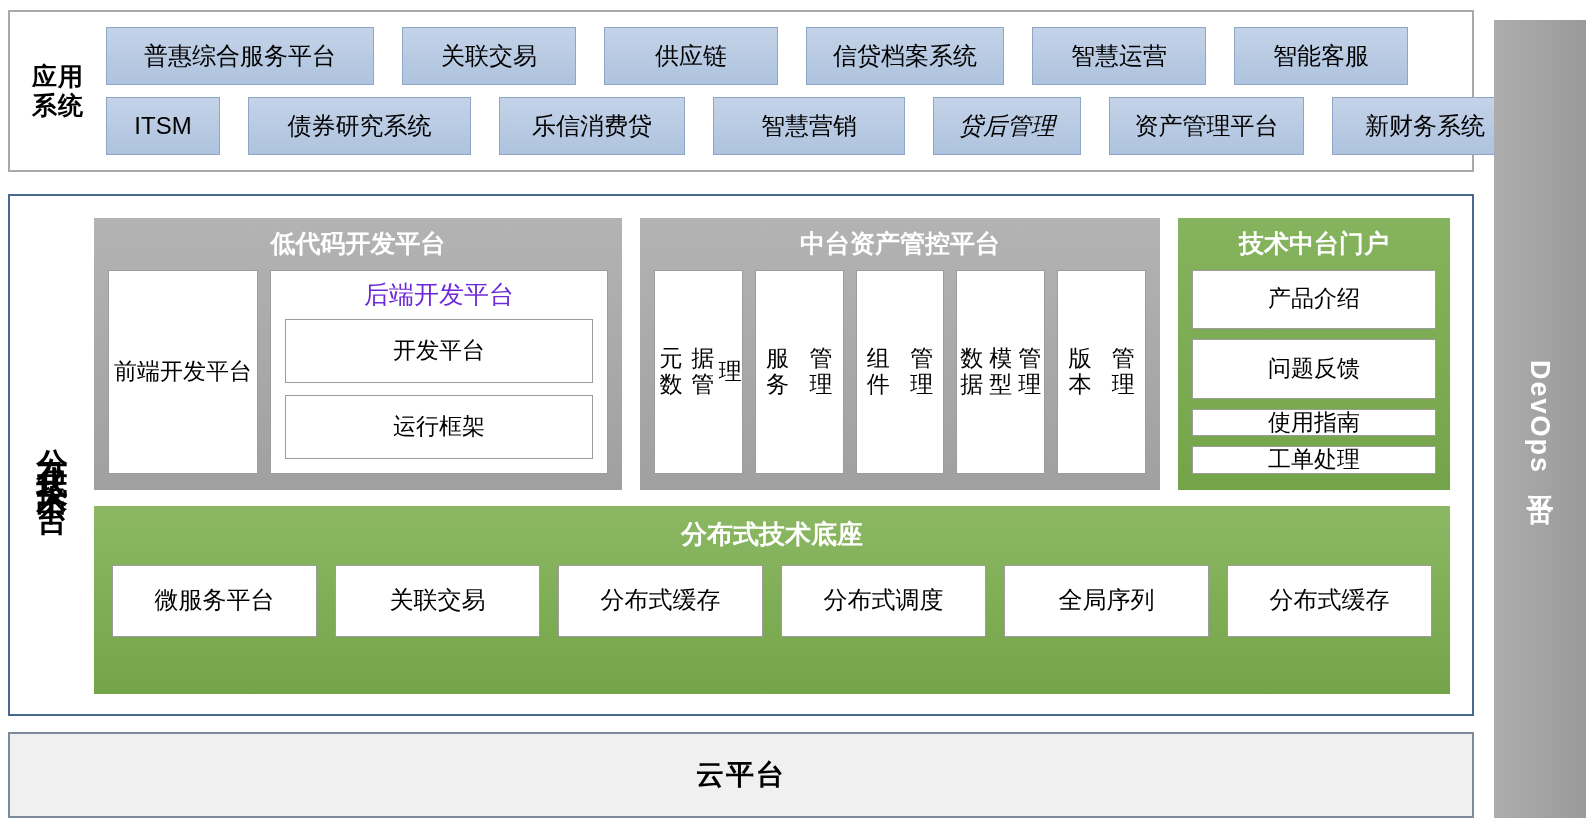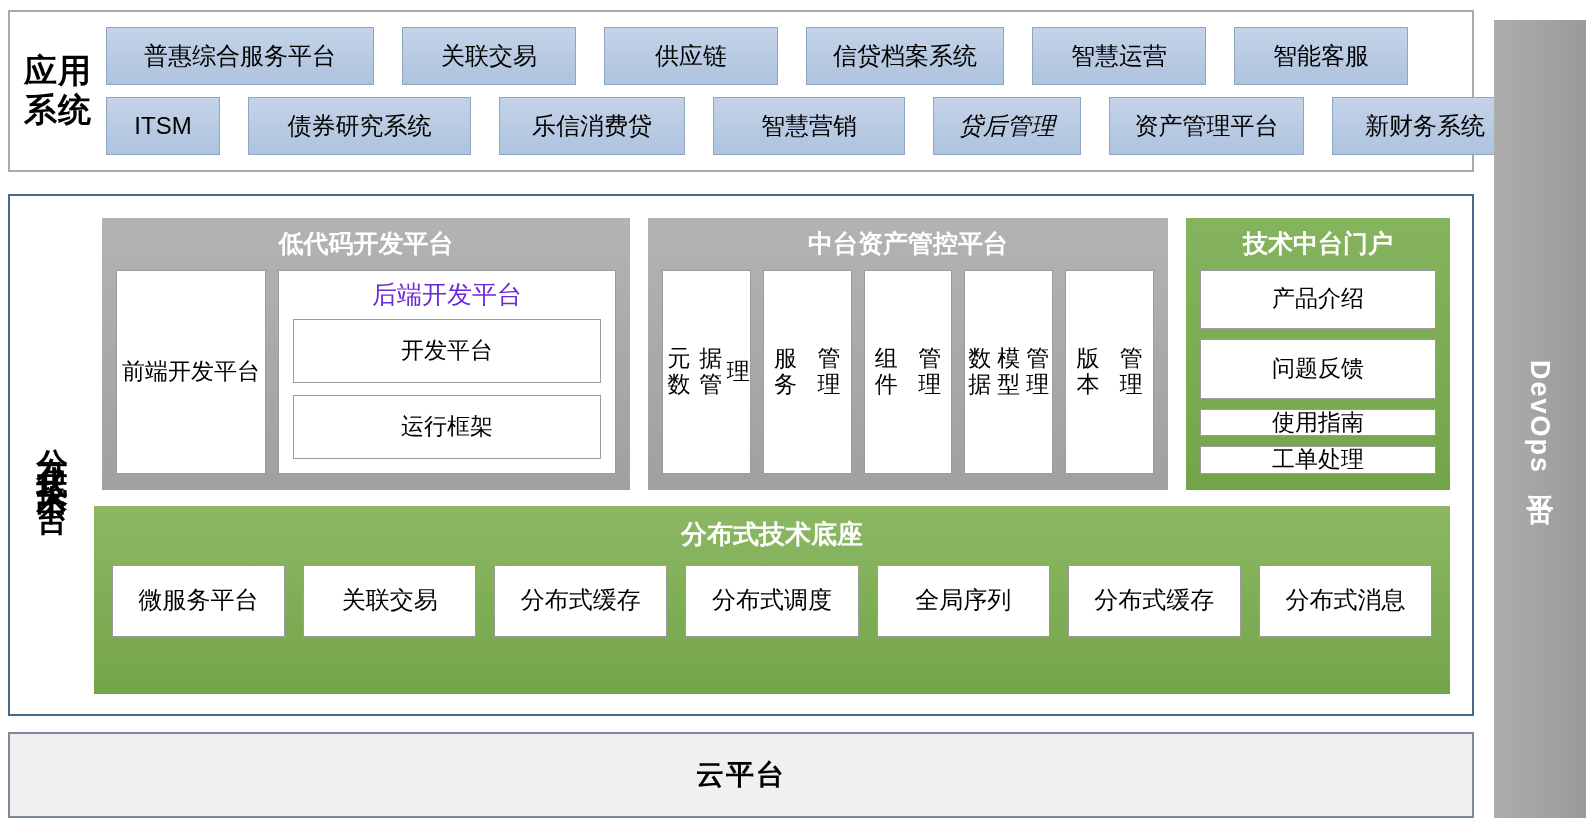--- a/index.html
+++ b/index.html
@@ -40,21 +40,21 @@
     background: #ffffff;
     display: flex;
     flex-direction: row;
     align-items: center;
     box-sizing: border-box;
     margin-bottom: 22px;
   }
   .app-side-label {
     width: 96px;
     flex: 0 0 96px;
-    font-size: 33px;
+    font-size: 25px;
     font-weight: bold;
     line-height: 1.18;
     text-align: center;
     letter-spacing: 1px;
   }
   .app-rows {
     flex: 1;
     display: flex;
     flex-direction: column;
     justify-content: center;
@@ -114,21 +114,20 @@
     padding: 22px 22px 20px 0;
     box-sizing: border-box;
     min-width: 0;
   }
   .mid-top {
     display: flex;
     flex-direction: row;
     gap: 18px;
     height: 272px;
     flex: 0 0 272px;
-    margin-left: 8px;
   }
 
   
   .panel {
     display: flex;
     flex-direction: column;
     box-sizing: border-box;
     padding: 12px 14px 16px 14px;
   }
   .panel.gray {
@@ -398,21 +397,20 @@
 
         <div class="base-band">
           <div class="base-title">分布式技术底座</div>
           <div class="base-row">
             <div class="card">微服务平台</div>
             <div class="card">关联交易</div>
             <div class="card">分布式缓存</div>
             <div class="card">分布式调度</div>
             <div class="card">全局序列</div>
             <div class="card">分布式缓存</div>
-            <div class="card">分布式消息</div>
           </div>
         </div>
 
       </div>
     </div>
 
     <div class="cloud-frame">
       <div class="cloud-title">云平台</div>
     </div>
 

